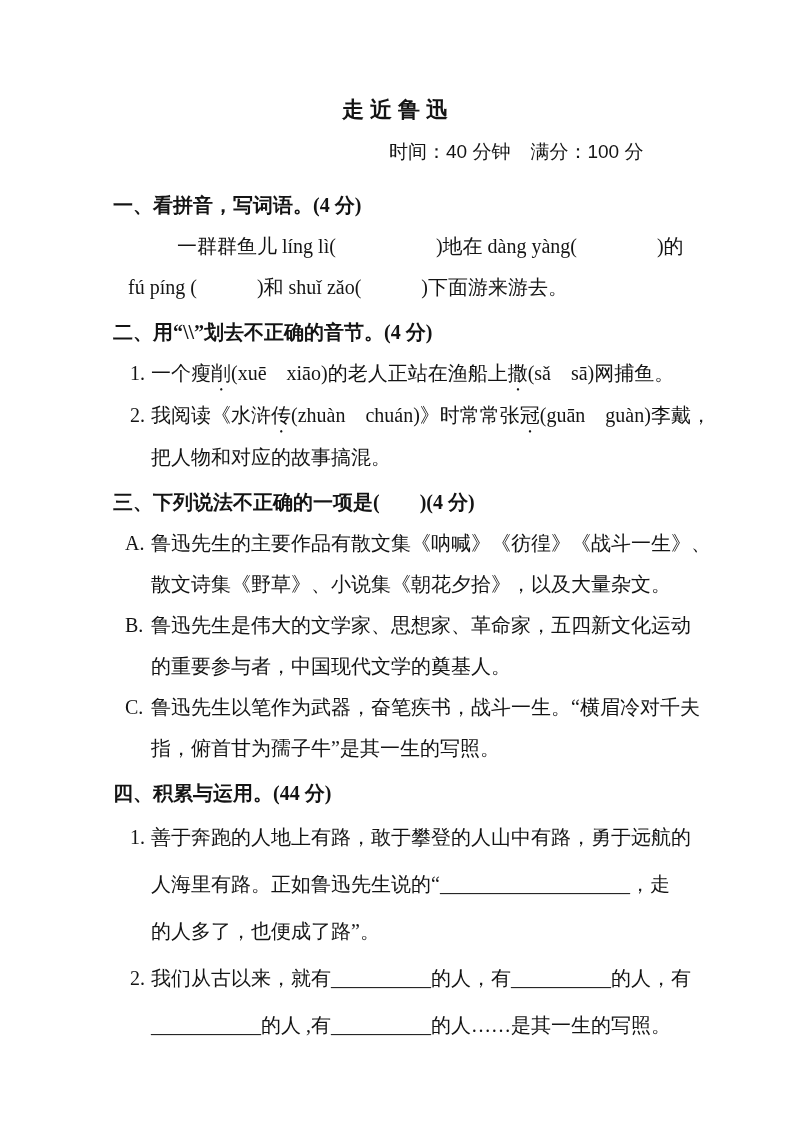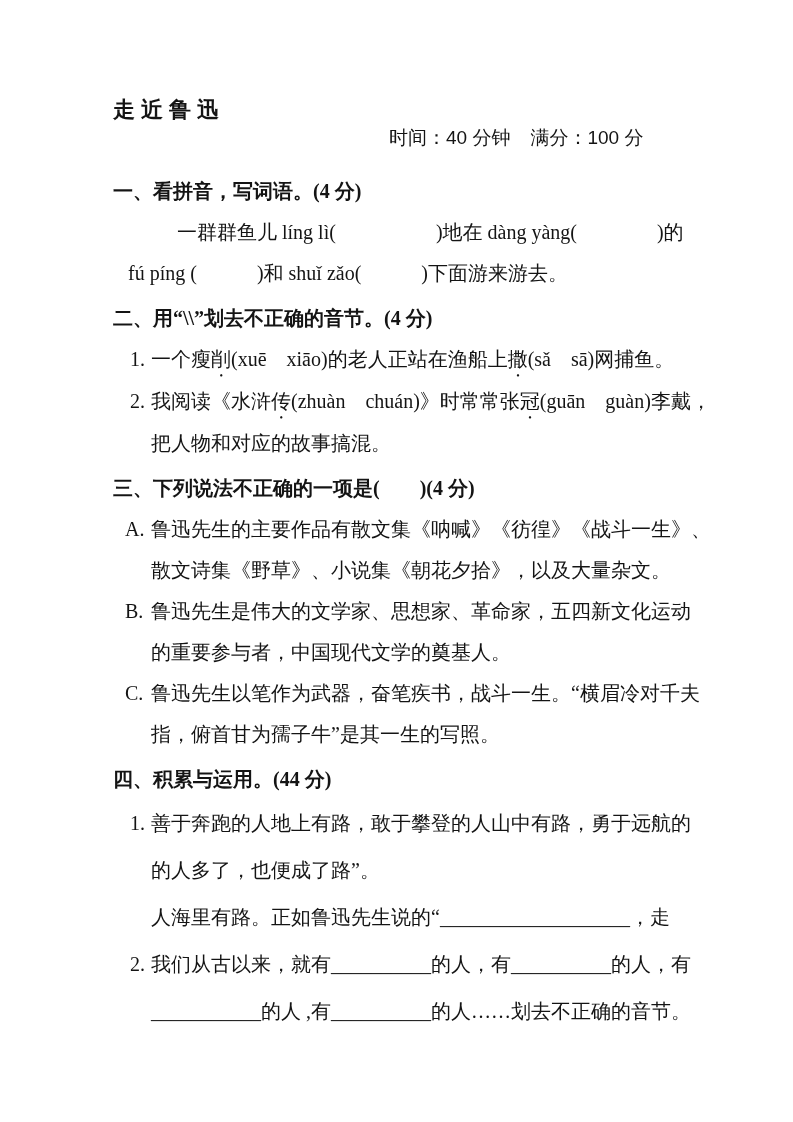--- a/index.html
+++ b/index.html
@@ -9,25 +9,26 @@
     margin: 0 auto;
     background: #ffffff;
     color: #141414;
     font-family: "Liberation Serif", "DejaVu Serif", serif;
     box-sizing: border-box;
     padding: 95px 110px 0 113px;
     overflow: hidden;
     position: relative;
   }
   .title {
-    text-align: left;
+    text-align: center;
     font-size: 22px;
     font-weight: bold;
     letter-spacing: 6px;
     line-height: 30px;
+    margin-bottom: 14px;
   }
   .meta {
     font-family: "Liberation Sans", sans-serif;
     font-size: 19px;
     line-height: 26px;
     padding-left: 276px;
     margin-bottom: 20px;
     white-space: nowrap;
   }
   .meta .gap { display: inline-block; width: 20px; }
@@ -102,22 +103,22 @@
   <div class="item option">
     <span class="marker">C.</span>
     <div class="line">鲁迅先生以笔作为武器，奋笔疾书，战斗一生。“横眉冷对千夫</div>
     <div class="line">指，俯首甘为孺子牛”是其一生的写照。</div>
   </div>
 
   <div class="heading spaced">四、积累与运用。(44 分)</div>
   <div class="item s4">
     <span class="marker">1.</span>
     <div class="line">善于奔跑的人地上有路，敢于攀登的人山中有路，勇于远航的</div>
+    <div class="line">人海里有路。正如鲁迅先生说的“___________________，走</div>
     <div class="line">的人多了，也便成了路”。</div>
-    <div class="line">人海里有路。正如鲁迅先生说的“___________________，走</div>
   </div>
   <div class="item s4">
     <span class="marker">2.</span>
     <div class="line">我们从古以来，就有__________的人，有__________的人，有</div>
-    <div class="line">___________的人 ,有__________的人……划去不正确的音节。</div>
+    <div class="line">___________的人 ,有__________的人……是其一生的写照。</div>
   </div>
 
 </div>
 
 </body></html>

